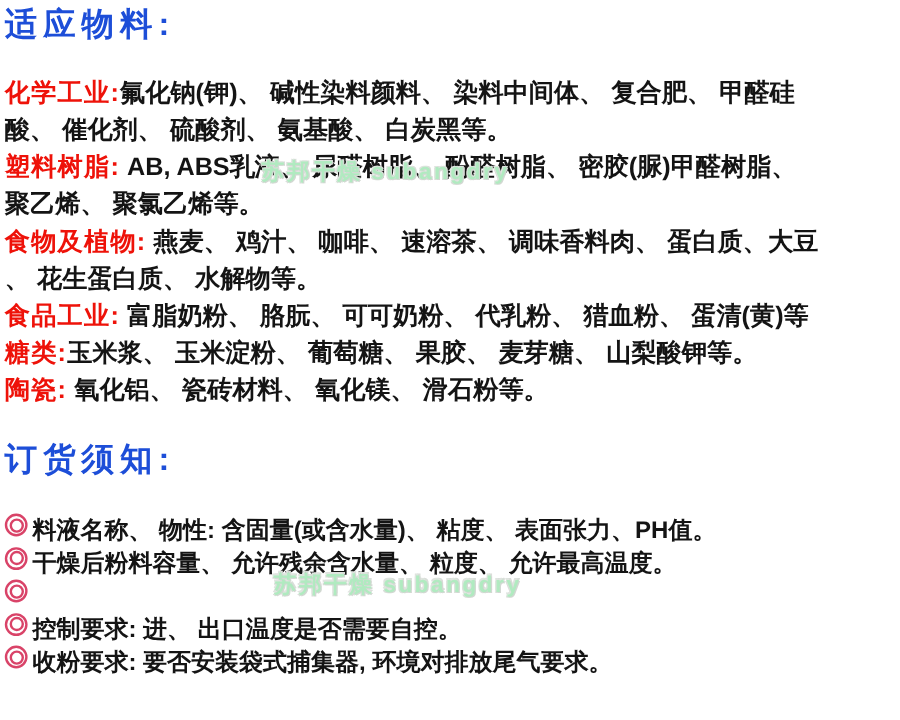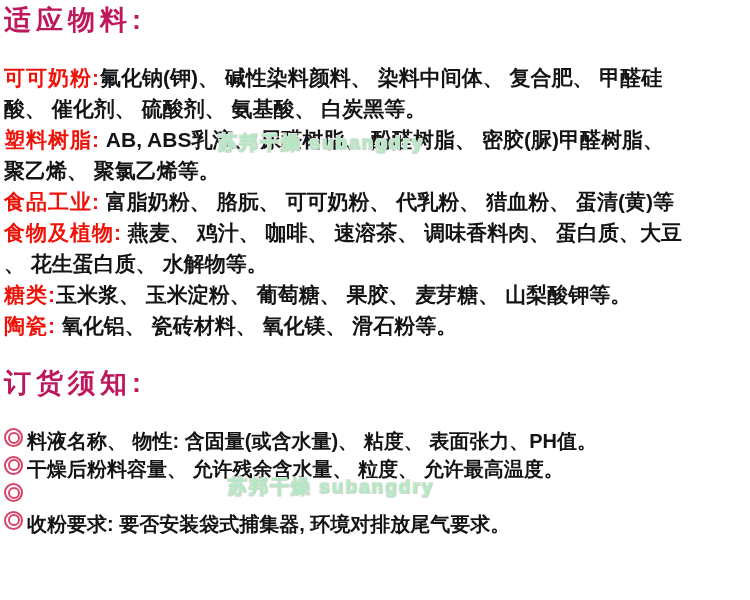--- a/index.html
+++ b/index.html
@@ -14,21 +14,21 @@
     z-index: 1;
     padding: 4px 6px 0 4px;
     width: 740px;
   }
   .red-title {
     margin: 0 0 26px 0;
     font-size: 27px;
     line-height: 32px;
     font-weight: bold;
     letter-spacing: 5px;
-    color: #be185d;
+    color: #1d4ed8;
   }
   .order-title { margin-top: 26px; margin-bottom: 29px; }
   .line {
     margin: 0;
     font-size: 21px;
     line-height: 31px;
     font-weight: bold;
     color: #141414;
     white-space: pre-wrap;
   }
@@ -77,30 +77,30 @@
   .wm1 { left: 218px; top: 130px; }
   .wm2 { left: 228px; top: 474px; }
 </style>
 </head>
 <body>
 
 <div class="doc">
 
   <h1 class="red-title">适应物料:</h1>
 
-  <p class="line"><span class="label">可可奶粉:</span><span>氟化钠(钾)、 碱性染料颜料、 染料中间体、 复合肥、 甲醛硅
+  <p class="line"><span class="label">化学工业:</span><span>氟化钠(钾)、 碱性染料颜料、 染料中间体、 复合肥、 甲醛硅
 酸、 催化剂、 硫酸剂、 氨基酸、 白炭黑等。</span></p>
 
   <p class="line"><span class="label">塑料树脂:</span><span> AB, ABS乳液、 尿醛树脂、 酚醛树脂、 密胶(脲)甲醛树脂、
 聚乙烯、 聚氯乙烯等。</span></p>
 
-  <p class="line"><span class="label">食品工业:</span><span> 富脂奶粉、 胳朊、 可可奶粉、 代乳粉、 猎血粉、 蛋清(黄)等</span></p>
-
   <p class="line"><span class="label">食物及植物:</span><span> 燕麦、 鸡汁、 咖啡、 速溶茶、 调味香料肉、 蛋白质、大豆
 、 花生蛋白质、 水解物等。</span></p>
+
+  <p class="line"><span class="label">食品工业:</span><span> 富脂奶粉、 胳朊、 可可奶粉、 代乳粉、 猎血粉、 蛋清(黄)等</span></p>
 
   <p class="line"><span class="label">糖类:</span><span>玉米浆、 玉米淀粉、 葡萄糖、 果胶、 麦芽糖、 山梨酸钾等。</span></p>
 
   <p class="line"><span class="label">陶瓷:</span><span> 氧化铝、 瓷砖材料、 氧化镁、 滑石粉等。</span></p>
 
   <h1 class="red-title order-title">订货须知:</h1>
 
   <div class="order-list">
 
     <div class="order-item">
@@ -111,20 +111,24 @@
     <div class="order-item">
       <span class="ring"><span class="ring-inner"></span></span>
       <span>干燥后粉料容量、 允许残余含水量、 粒度、 允许最高温度。</span>
     </div>
 
     <div class="order-item">
       <span class="ring"><span class="ring-inner"></span></span>
     </div>
 
 
+    <div class="order-item">
+      <span class="ring"><span class="ring-inner"></span></span>
+      <span>控制要求: 进、 出口温度是否需要自控。</span>
+    </div>
 
     <div class="order-item">
       <span class="ring"><span class="ring-inner"></span></span>
       <span>收粉要求: 要否安装袋式捕集器, 环境对排放尾气要求。</span>
     </div>
 
   </div>
 </div>
 
 <div class="watermark wm1">苏邦干燥 subangdry</div>

